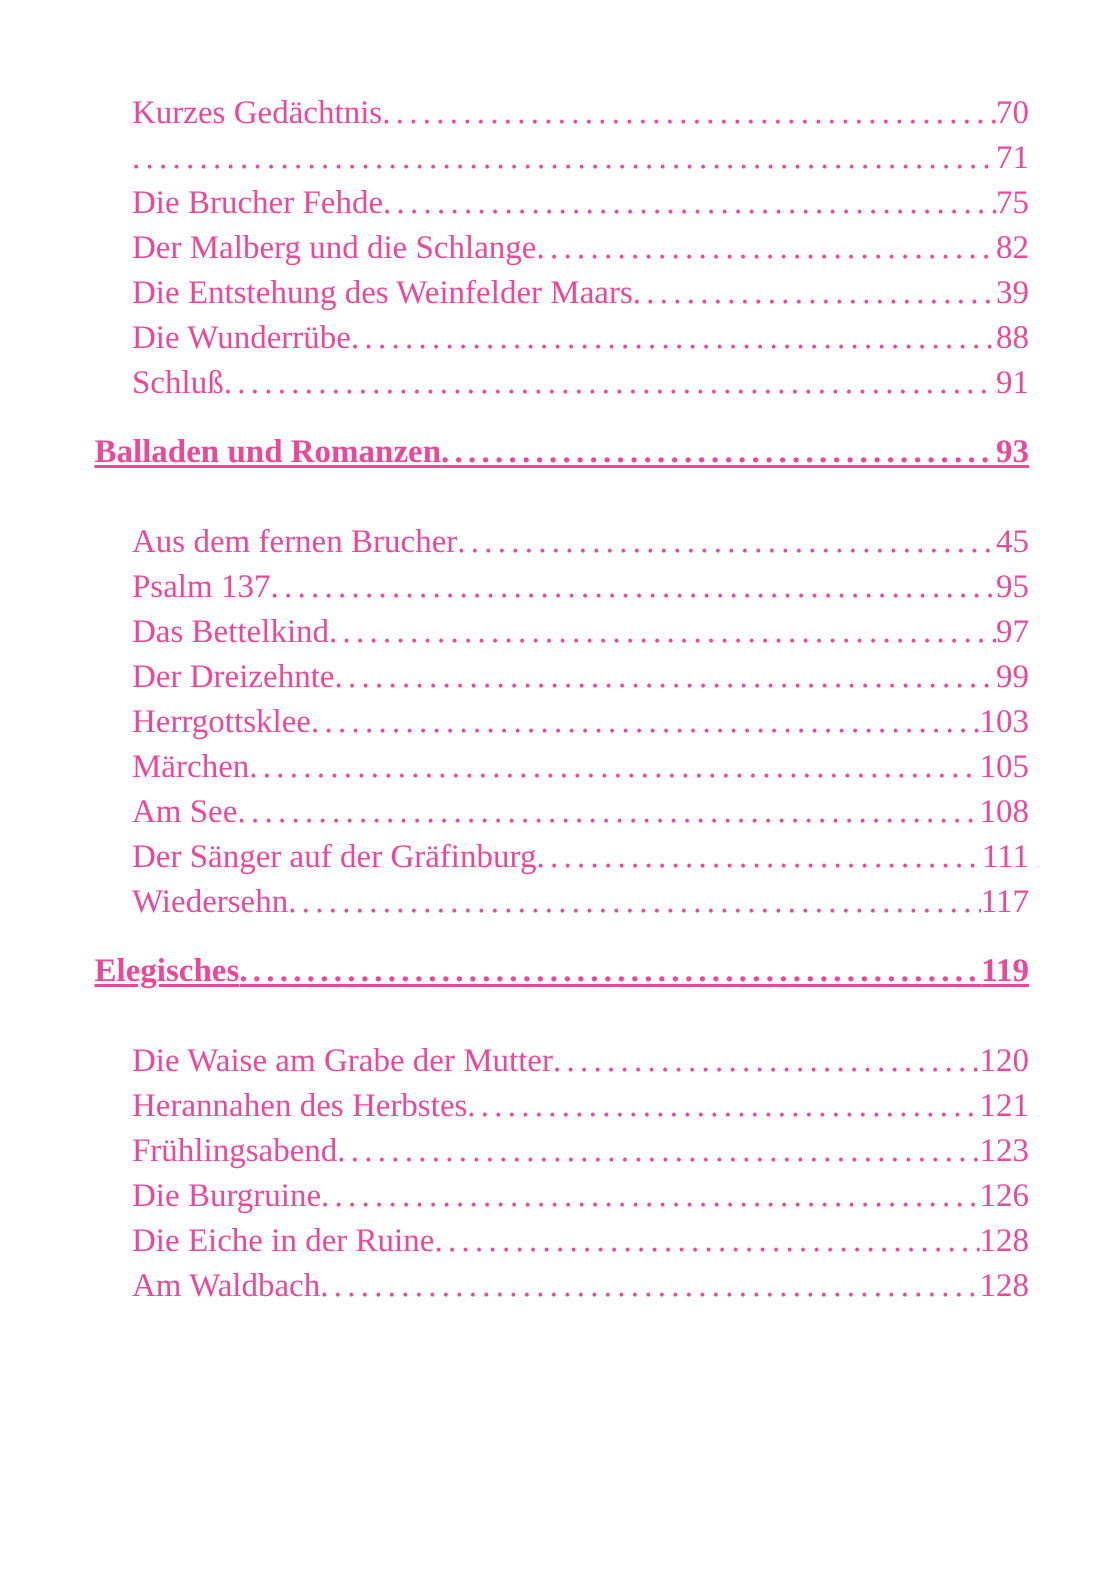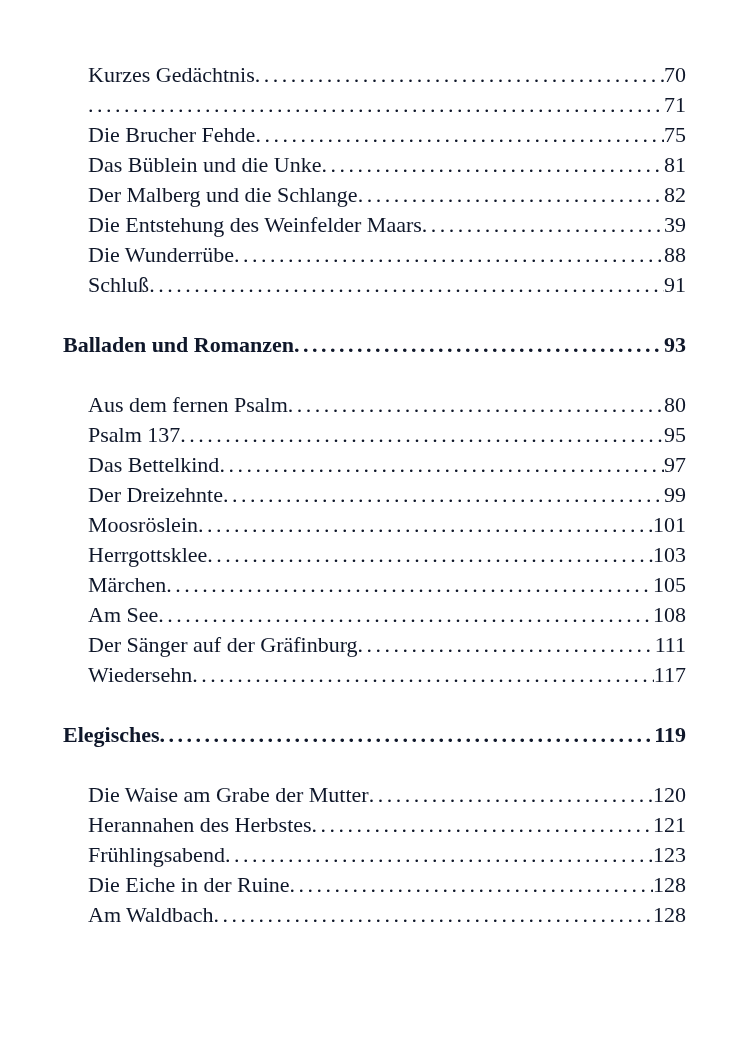--- a/index.html
+++ b/index.html
@@ -7,41 +7,42 @@
     margin: 0;
     padding: 0;
     background: #ffffff;
   }
   .page {
     position: relative;
     width: 746px;
     height: 1058px;
     margin: 0 auto;
     background: #ffffff;
-    color: #0f172a;
+    color: #ec4899;
     font-family: "Liberation Serif", "DejaVu Serif", serif;
     font-size: 22px;
     box-sizing: border-box;
     padding: 60px 60px 0 63px;
     overflow: hidden;
   }
   .row {
     display: flex;
     align-items: baseline;
     line-height: 30px;
     height: 30px;
     white-space: nowrap;
   }
   .entry {
     padding-left: 25px;
   }
   .header {
     font-weight: bold;
-    margin-top: 30px;
+    margin-top: 16px;
     margin-bottom: 30px;
+    text-decoration: underline;
   }
   .t {
     flex: 0 0 auto;
     white-space: nowrap;
   }
   .dots {
     flex: 1 1 auto;
     overflow: hidden;
     min-width: 0;
   }
@@ -67,25 +68,20 @@
   <div class="row entry">
     <span class="dots"></span>
     <span class="p">71</span>
   </div>
   <div class="row entry">
     <span class="t">Die Brucher Fehde</span>
     <span class="dots"></span>
     <span class="p">75</span>
   </div>
   <div class="row entry">
-    <span class="t">Das Büblein und die Unke</span>
-    <span class="dots"></span>
-    <span class="p">81</span>
-  </div>
-  <div class="row entry">
     <span class="t">Der Malberg und die Schlange</span>
     <span class="dots"></span>
     <span class="p">82</span>
   </div>
   <div class="row entry">
     <span class="t">Die Entstehung des Weinfelder Maars</span>
     <span class="dots"></span>
     <span class="p">39</span>
   </div>
   <div class="row entry">
@@ -99,43 +95,38 @@
     <span class="p">91</span>
   </div>
 
   <div class="row header">
     <span class="t">Balladen und Romanzen</span>
     <span class="dots"></span>
     <span class="p">93</span>
   </div>
 
   <div class="row entry">
-    <span class="t">Aus dem fernen Psalm</span>
+    <span class="t">Aus dem fernen Brucher</span>
     <span class="dots"></span>
-    <span class="p">80</span>
+    <span class="p">45</span>
   </div>
   <div class="row entry">
     <span class="t">Psalm 137</span>
     <span class="dots"></span>
     <span class="p">95</span>
   </div>
   <div class="row entry">
     <span class="t">Das Bettelkind</span>
     <span class="dots"></span>
     <span class="p">97</span>
   </div>
   <div class="row entry">
     <span class="t">Der Dreizehnte</span>
     <span class="dots"></span>
     <span class="p">99</span>
-  </div>
-  <div class="row entry">
-    <span class="t">Moosröslein</span>
-    <span class="dots"></span>
-    <span class="p">101</span>
   </div>
   <div class="row entry">
     <span class="t">Herrgottsklee</span>
     <span class="dots"></span>
     <span class="p">103</span>
   </div>
   <div class="row entry">
     <span class="t">Märchen</span>
     <span class="dots"></span>
     <span class="p">105</span>
@@ -171,20 +162,25 @@
     <span class="t">Herannahen des Herbstes</span>
     <span class="dots"></span>
     <span class="p">121</span>
   </div>
   <div class="row entry">
     <span class="t">Frühlingsabend</span>
     <span class="dots"></span>
     <span class="p">123</span>
   </div>
   <div class="row entry">
+    <span class="t">Die Burgruine</span>
+    <span class="dots"></span>
+    <span class="p">126</span>
+  </div>
+  <div class="row entry">
     <span class="t">Die Eiche in der Ruine</span>
     <span class="dots"></span>
     <span class="p">128</span>
   </div>
   <div class="row entry">
     <span class="t">Am Waldbach</span>
     <span class="dots"></span>
     <span class="p">128</span>
   </div>
 

